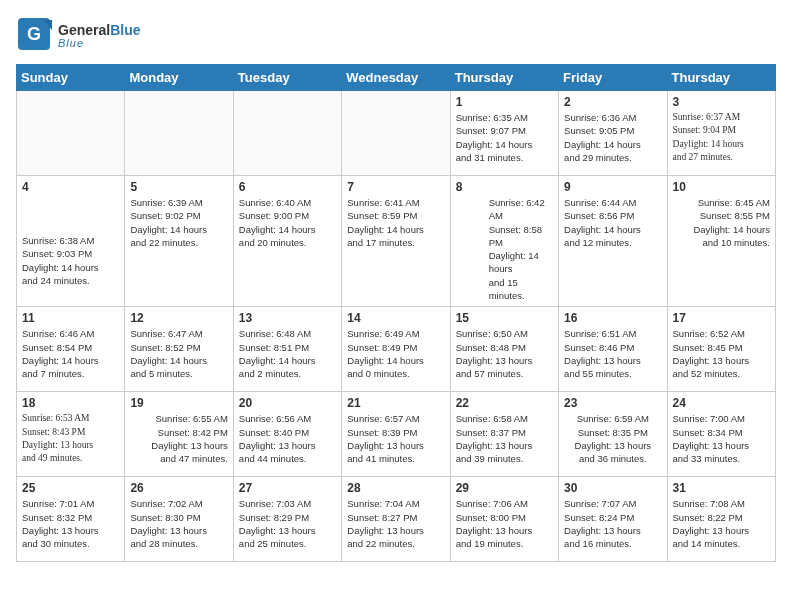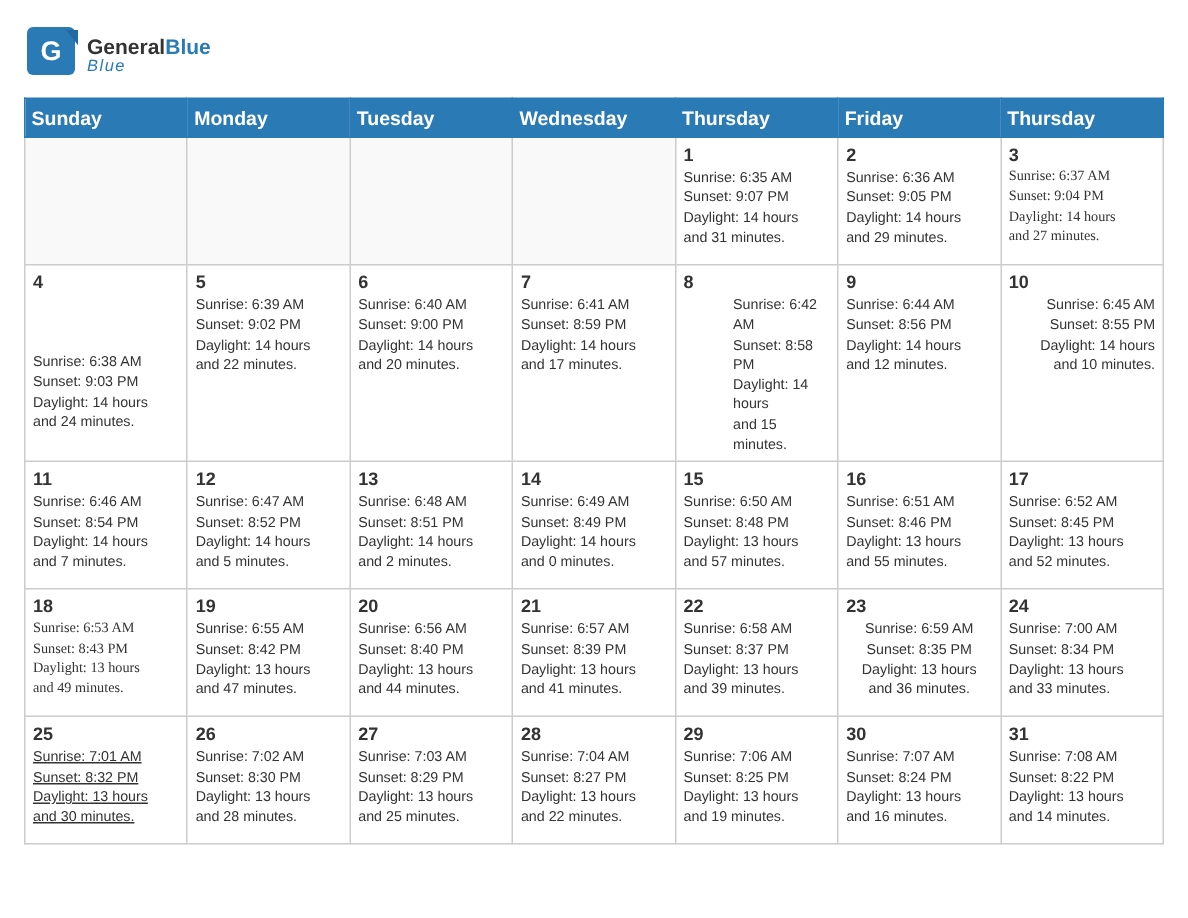--- a/index.html
+++ b/index.html
@@ -252,21 +252,21 @@
       <tr>
         <td>
           <span class="day-number">18</span>
           <div class="day-info" style="white-space: pre-line; font-family: Liberation Serif, serif;">Sunrise: 6:53 AM
 Sunset: 8:43 PM
 Daylight: 13 hours
 and 49 minutes.</div>
         </td>
         <td>
           <span class="day-number">19</span>
-          <div class="day-info" style="white-space: pre-line;">Sunrise: 6:55 AM
+          <div class="day-info" style="white-space: pre-line; text-align: right;">Sunrise: 6:55 AM
 Sunset: 8:42 PM
 Daylight: 13 hours
 and 47 minutes.</div>
         </td>
         <td>
           <span class="day-number">20</span>
           <div class="day-info" style="white-space: pre-line;">Sunrise: 6:56 AM
 Sunset: 8:40 PM
 Daylight: 13 hours
 and 44 minutes.</div>
@@ -296,21 +296,21 @@
           <span class="day-number">24</span>
           <div class="day-info" style="white-space: pre-line;">Sunrise: 7:00 AM
 Sunset: 8:34 PM
 Daylight: 13 hours
 and 33 minutes.</div>
         </td>
       </tr>
       <tr>
         <td>
           <span class="day-number">25</span>
-          <div class="day-info" style="white-space: pre-line; text-decoration: underline;">Sunrise: 7:01 AM
+          <div class="day-info" style="white-space: pre-line;">Sunrise: 7:01 AM
 Sunset: 8:32 PM
 Daylight: 13 hours
 and 30 minutes.</div>
         </td>
         <td>
           <span class="day-number">26</span>
           <div class="day-info" style="white-space: pre-line;">Sunrise: 7:02 AM
 Sunset: 8:30 PM
 Daylight: 13 hours
 and 28 minutes.</div>
@@ -325,21 +325,21 @@
         <td>
           <span class="day-number">28</span>
           <div class="day-info" style="white-space: pre-line;">Sunrise: 7:04 AM
 Sunset: 8:27 PM
 Daylight: 13 hours
 and 22 minutes.</div>
         </td>
         <td>
           <span class="day-number">29</span>
           <div class="day-info" style="white-space: pre-line;">Sunrise: 7:06 AM
-Sunset: 8:25 PM
+Sunset: 8:00 PM
 Daylight: 13 hours
 and 19 minutes.</div>
         </td>
         <td>
           <span class="day-number">30</span>
           <div class="day-info" style="white-space: pre-line;">Sunrise: 7:07 AM
 Sunset: 8:24 PM
 Daylight: 13 hours
 and 16 minutes.</div>
         </td>

